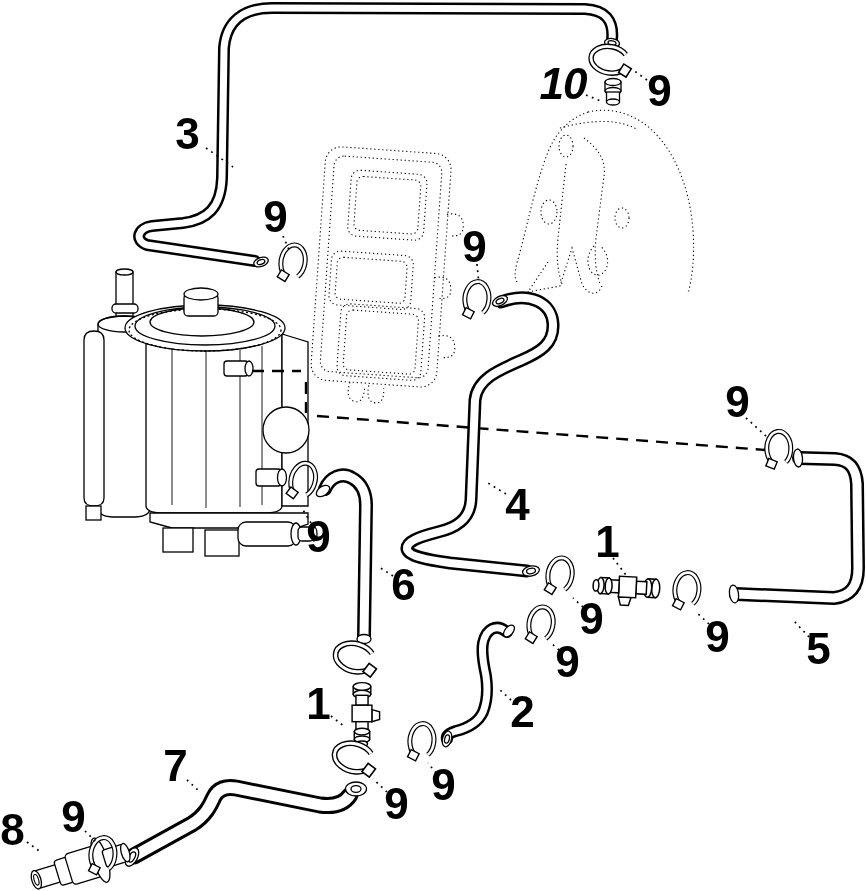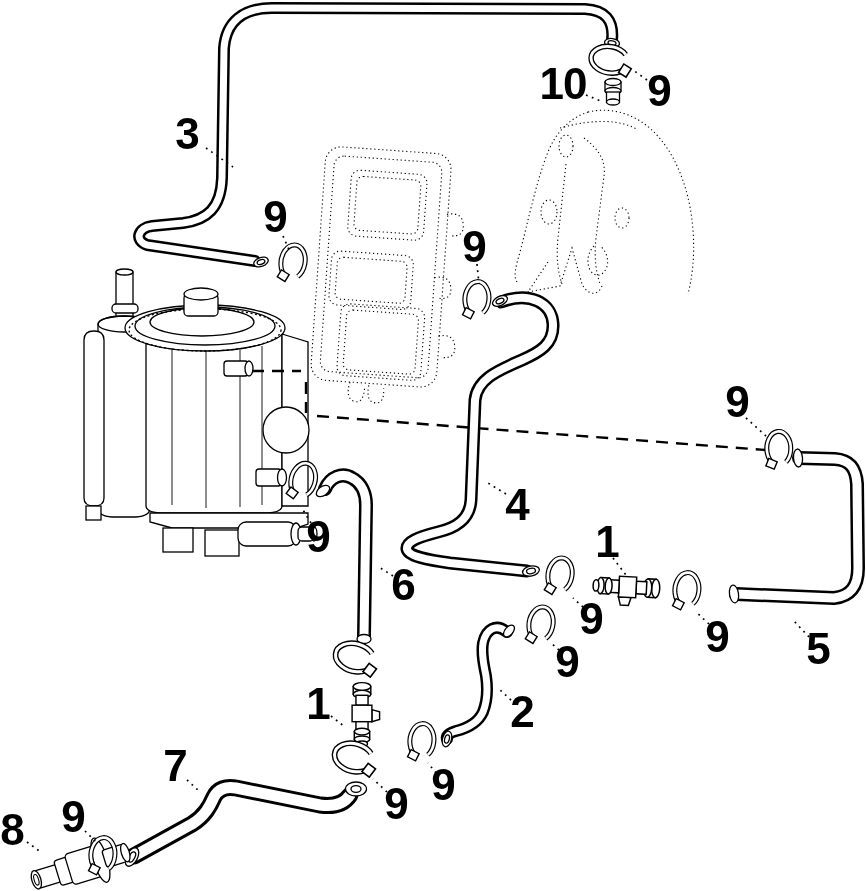--- a/index.html
+++ b/index.html
@@ -221,21 +221,21 @@
         <line x1="187" y1="780" x2="199" y2="791" class="leader"></line>
         <line x1="436" y1="773" x2="428" y2="763" class="leader"></line>
         <line x1="387" y1="792" x2="373" y2="779" class="leader"></line>
         <line x1="27" y1="842" x2="42" y2="853" class="leader"></line>
         <line x1="85" y1="831" x2="96" y2="842" class="leader"></line>
       </g>
 </svg>
 
 <div id="callout-layer">
       <div class="callout" style="left: 187px; top: 134px;">3</div>
-      <div class="callout" style="left: 563px; top: 84px;">10</div>
+      <div class="callout" style="left: 563px; top: 84px; font-style: italic;">10</div>
       <div class="callout" style="left: 659px; top: 91px;">9</div>
       <div class="callout" style="left: 275px; top: 217px;">9</div>
       <div class="callout" style="left: 474px; top: 247px;">9</div>
       <div class="callout" style="left: 737px; top: 402px;">9</div>
       <div class="callout" style="left: 517px; top: 505px;">4</div>
       <div class="callout" style="left: 318px; top: 537px;">9</div>
       <div class="callout" style="left: 607px; top: 542px;">1</div>
       <div class="callout" style="left: 403px; top: 585px;">6</div>
       <div class="callout" style="left: 591px; top: 619px;">9</div>
       <div class="callout" style="left: 717px; top: 637px;">9</div>

